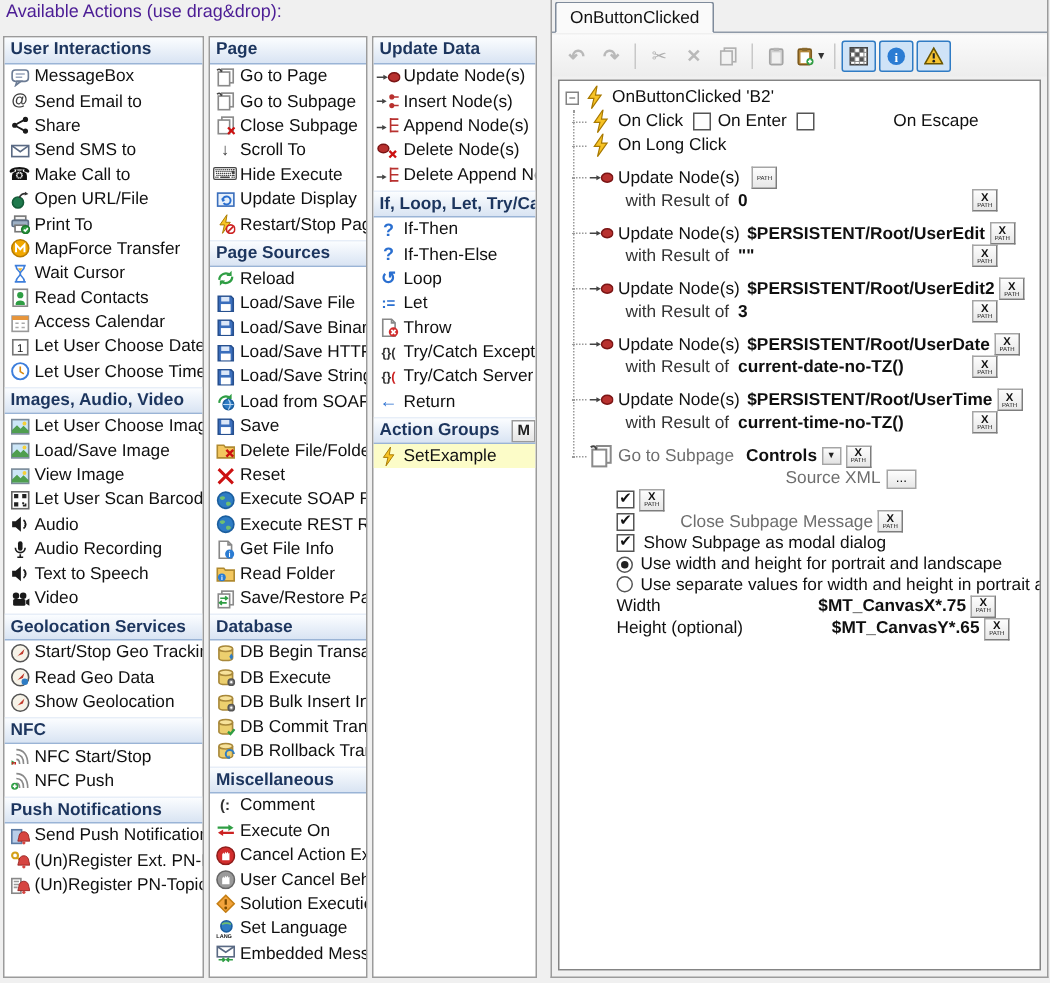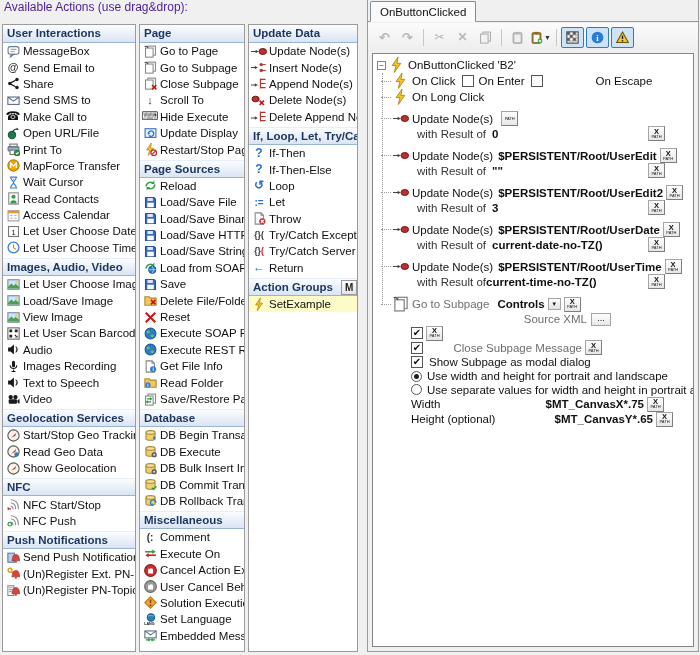--- a/index.html
+++ b/index.html
@@ -239,21 +239,21 @@
           </span>
           <span>Audio</span>
         </div>
         <div class="item">
           <span class="ic">
             <svg viewBox="0 0 12 12">
               <rect x="4.6" y=".8" width="2.8" height="5.8" rx="1.4" fill="#1a1a1a"></rect>
               <path d="M3 4.8c0 4 6 4 6 0M6 8.8v1.6M4.2 10.6h3.6" fill="none" stroke="#1a1a1a"></path>
             </svg>
           </span>
-          <span>Images Recording</span>
+          <span>Audio Recording</span>
         </div>
         <div class="item">
           <span class="ic">
             <svg viewBox="0 0 12 12">
               <path d="M1 4.2h2.2L6.4 1.4v9.2L3.2 7.8H1z" fill="#1a1a1a"></path>
               <path d="M8 3.4c1.9 1.4 1.9 3.8 0 5.2M8.6 5c.9.6.9 1.4 0 2" fill="none" stroke="#1a1a1a"></path>
             </svg>
           </span>
           <span>Text to Speech</span>
         </div>
@@ -1030,21 +1030,21 @@
             </span>
             <span class="tl" style="margin-right: 5px;">Update Node(s)</span>
             <span class="bold">$PERSISTENT/Root/UserTime</span>
             <span class="xbtn">
               <i>X</i>
               <em>PATH</em>
             </span>
           </div>
           <div class="trow" style="height: 15px; padding-left: 44px; padding-right: 28px;">
             <span class="rlab">with Result of</span>
-            <span class="bold" style="margin-left: 0;">current-time-no-TZ()</span>
+            <span class="bold" style="margin-left: 6px;">current-time-no-TZ()</span>
             <span class="xbtn" style="margin-left: auto;">
               <i>X</i>
               <em>PATH</em>
             </span>
           </div>
         </div>
         <div class="trow" style="height: 16px; padding-left: 8px; margin-top: 7px;">
           <span class="stub"></span>
           <span class="tic">
             <svg viewBox="0 0 12 12">

